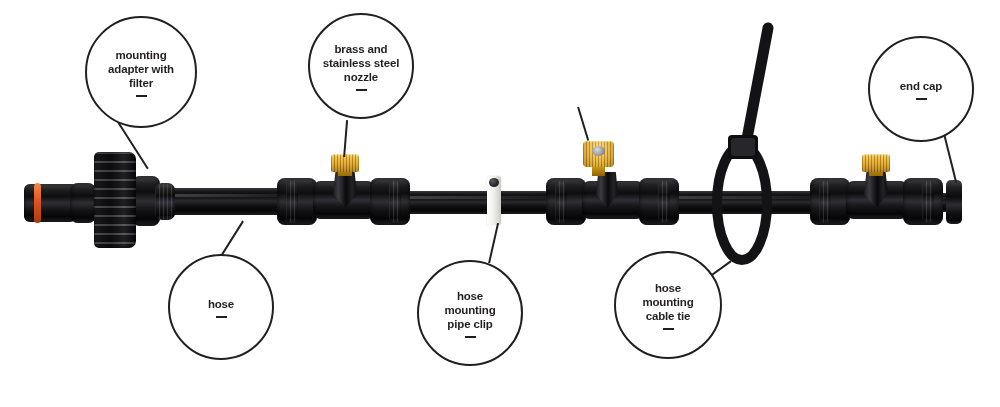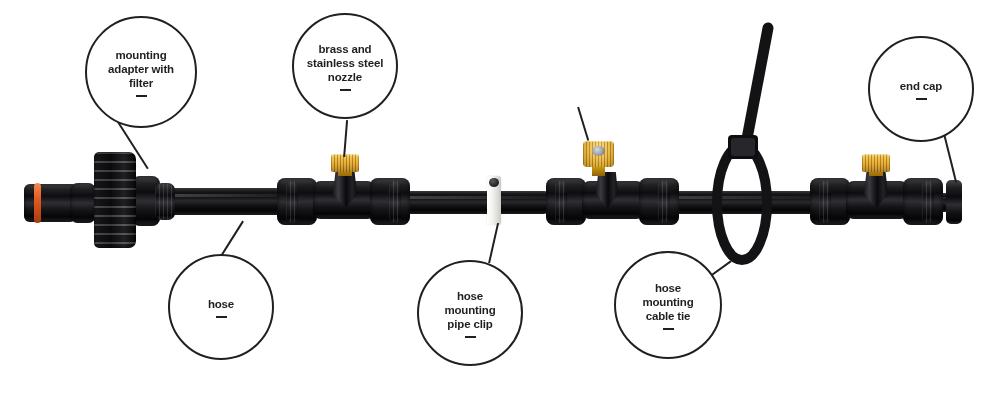--- a/index.html
+++ b/index.html
@@ -257,21 +257,21 @@
   <div class="leader" style="left:498px; top:222px; width:41px; transform:rotate(102.7deg);"></div>
   <div class="leader" style="left:731px; top:260px; width:30.8px; transform:rotate(144.2deg);"></div>
 
   <div class="callout" style="left:85px; top:16px; width:112px; height:112px;">
     <div class="ctext">mounting
 adapter with
 filter</div>
     <div class="cdash" title="—"></div>
   </div>
 
-  <div class="callout" style="left:292px; top:13px; width:106px; height:106px;">
+  <div class="callout" style="left:308px; top:13px; width:106px; height:106px;">
     <div class="ctext">brass and
 stainless steel
 nozzle</div>
     <div class="cdash" title="—"></div>
   </div>
 
 
   <div class="callout" style="left:868px; top:36px; width:106px; height:106px;">
     <div class="ctext">end cap</div>
     <div class="cdash" title="—"></div>

